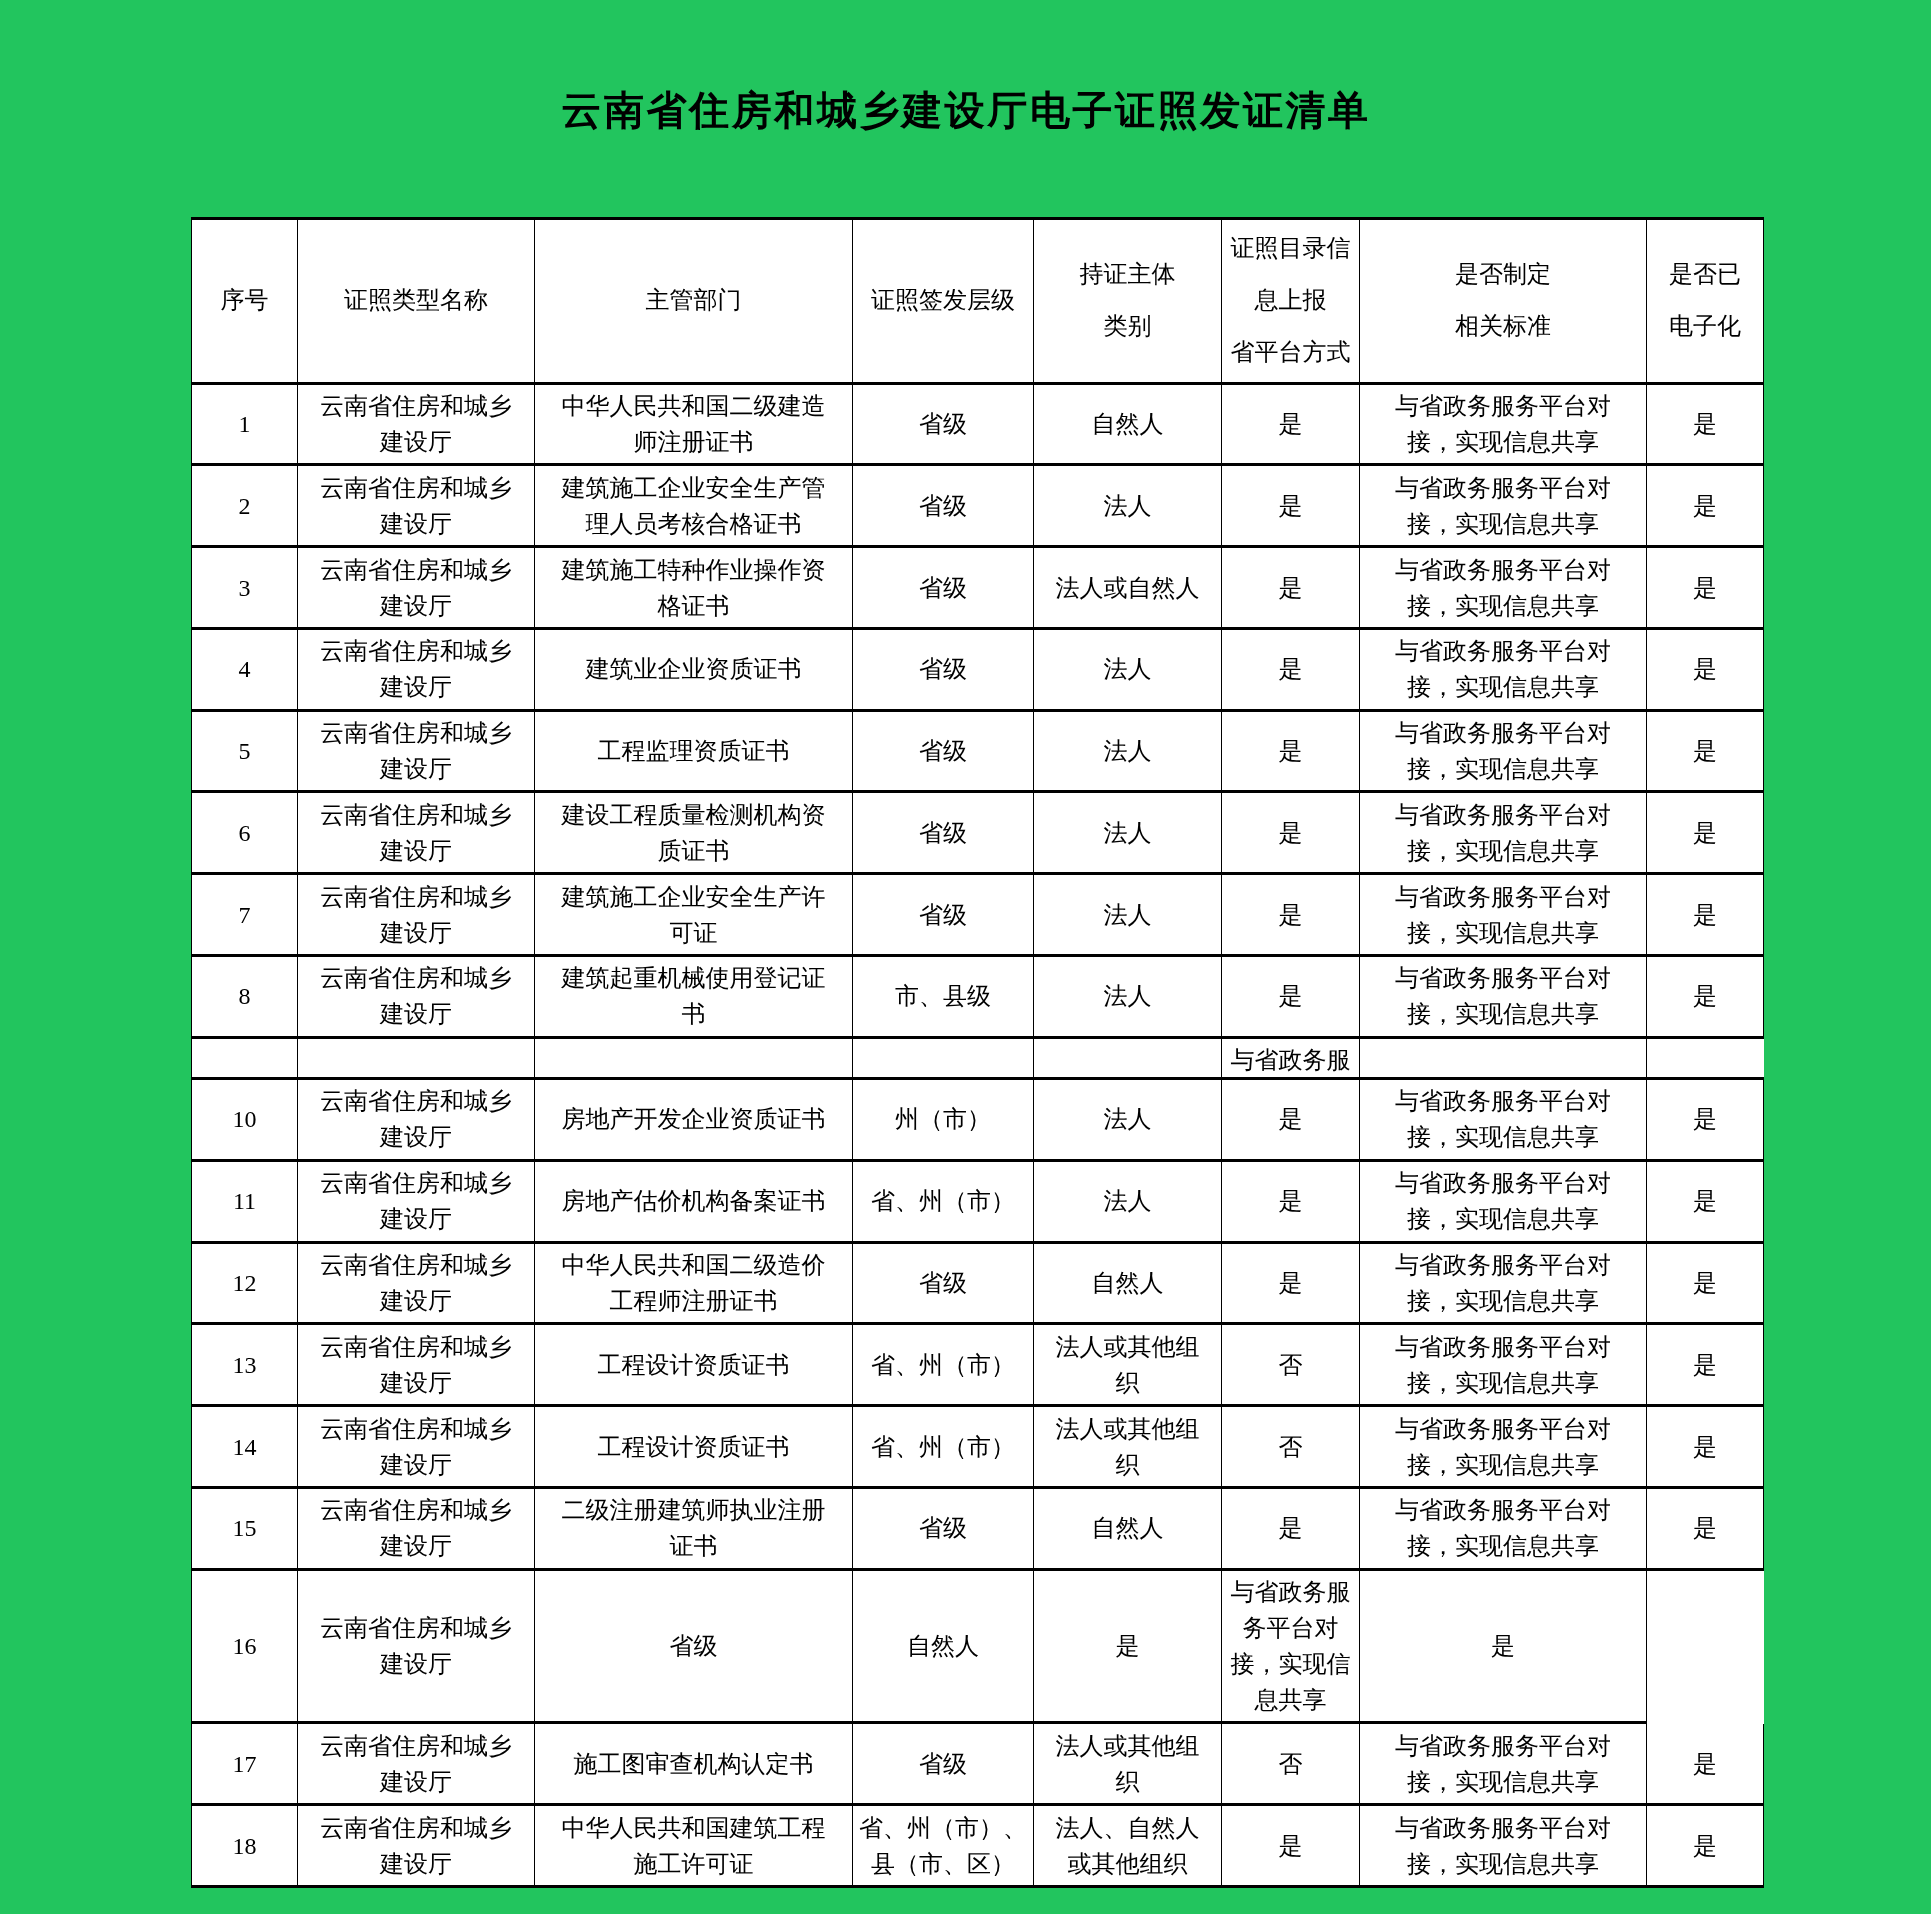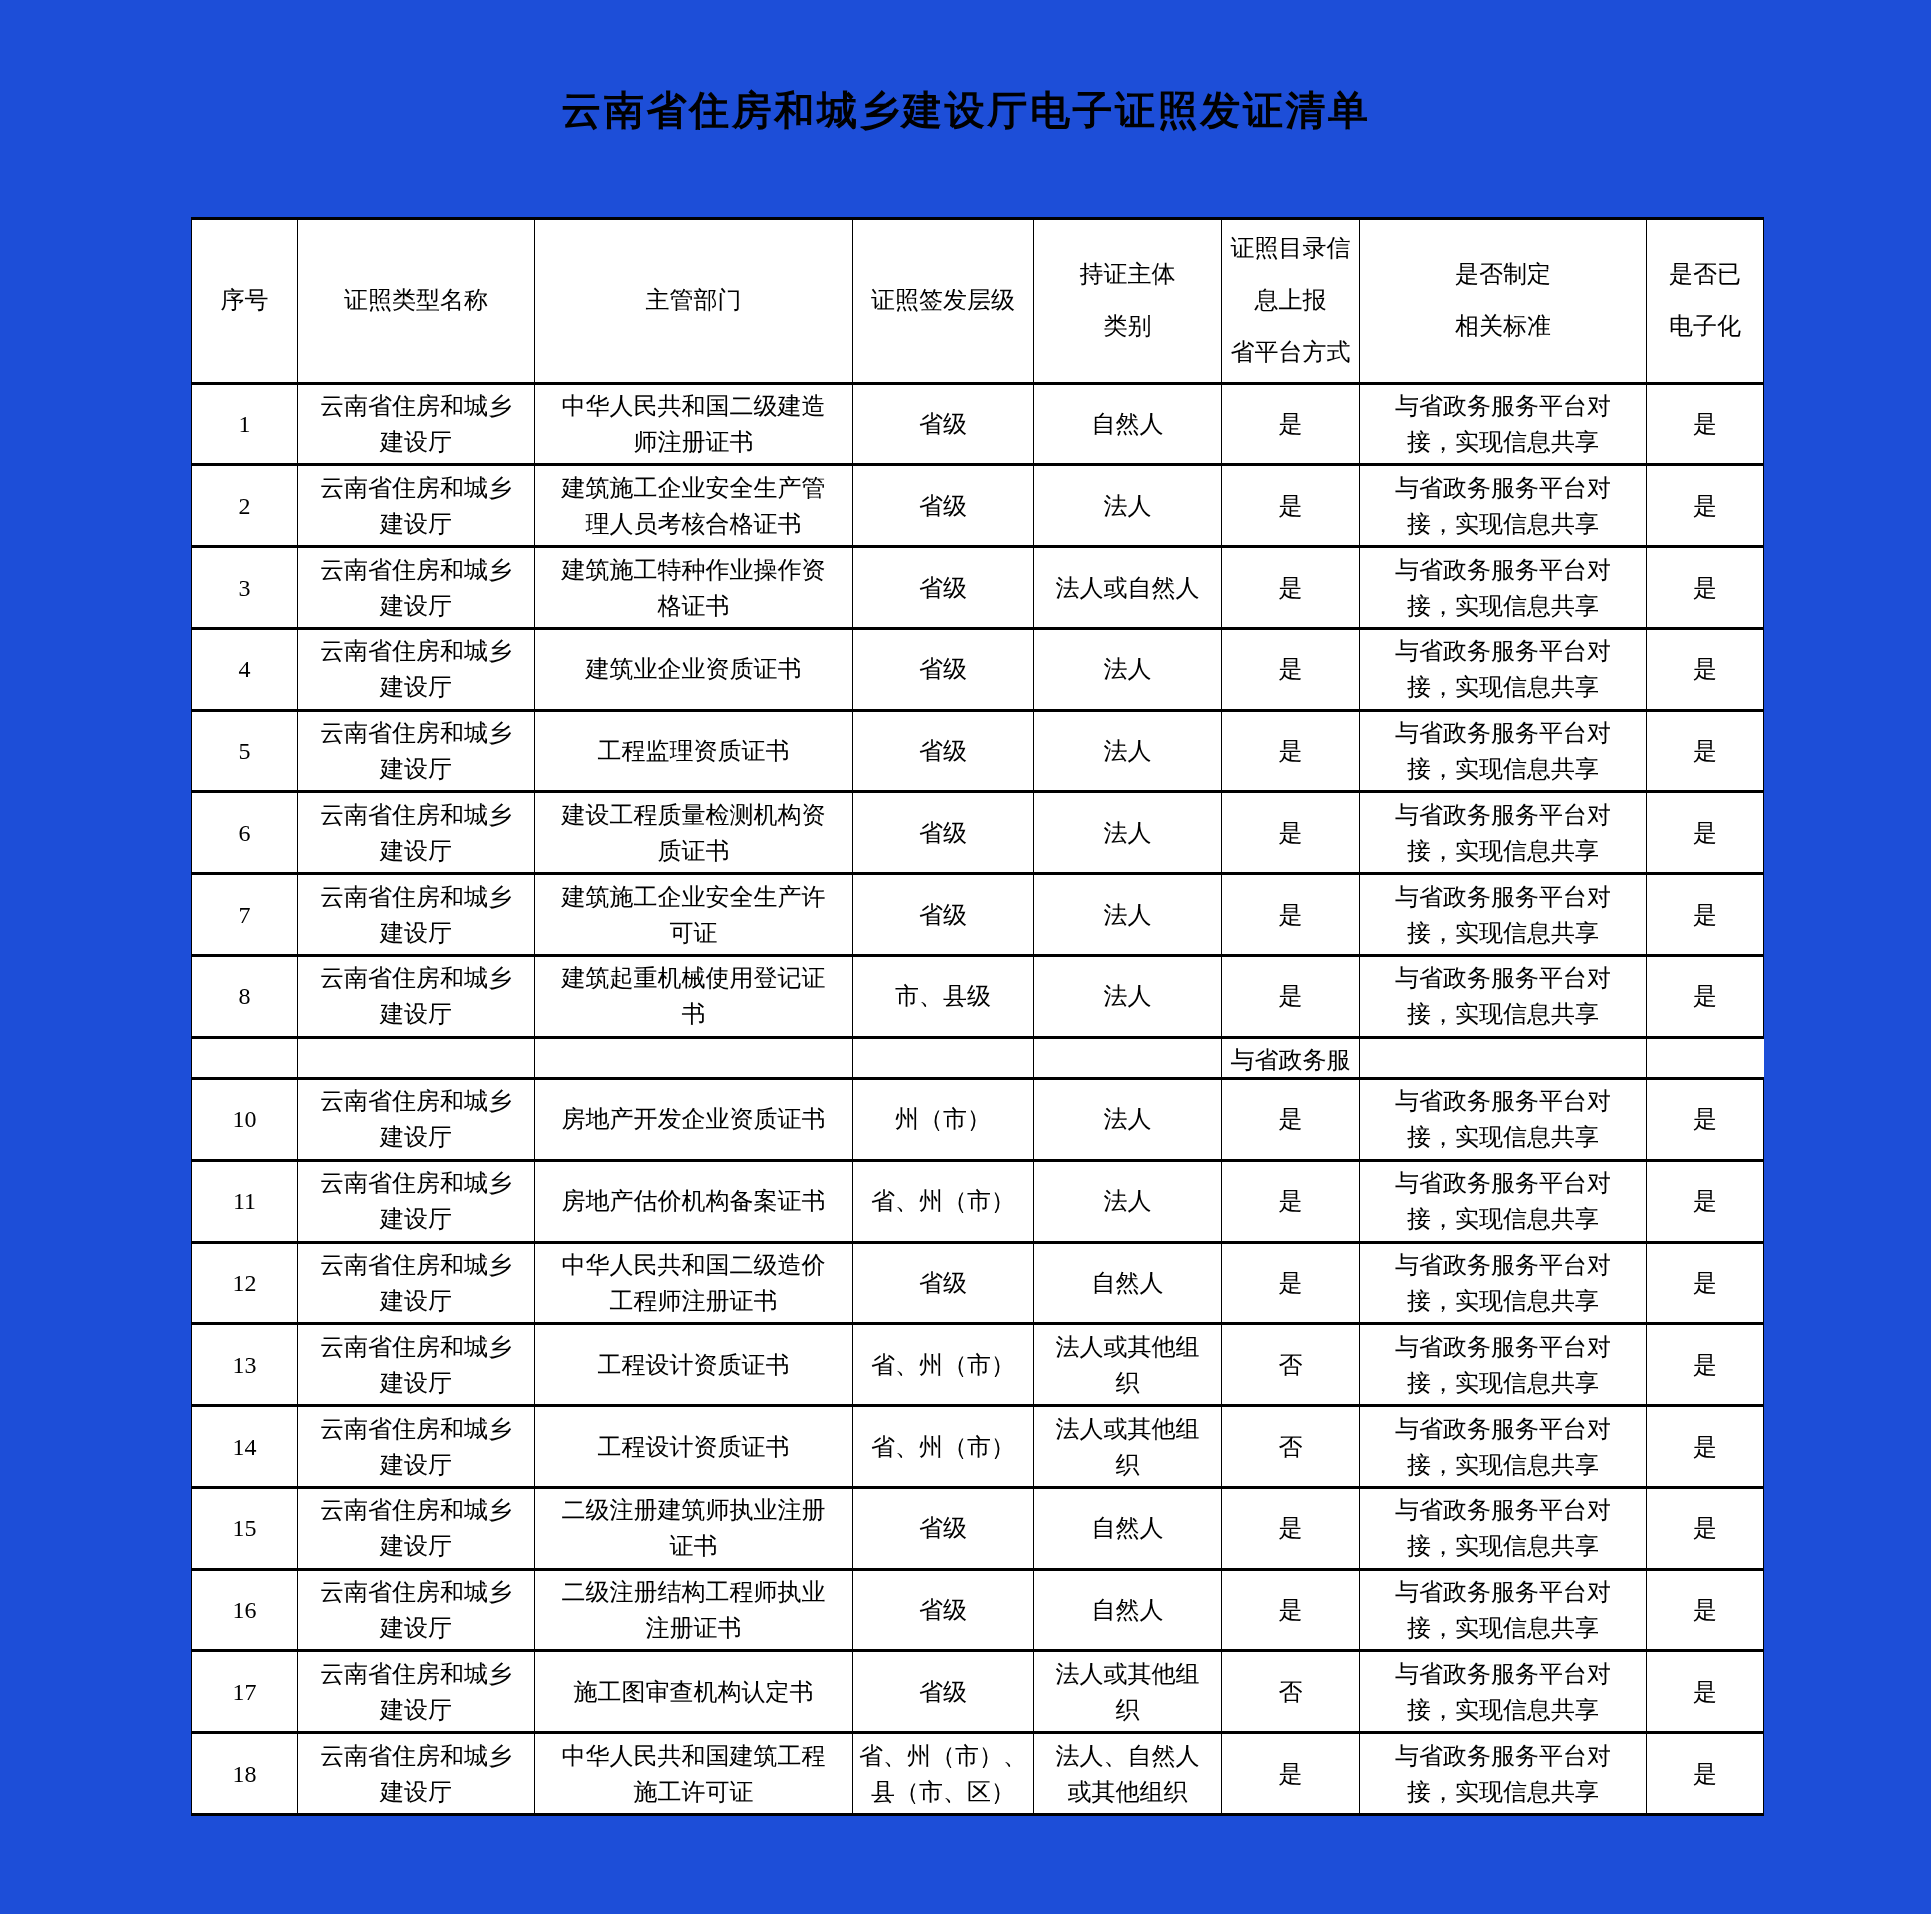--- a/index.html
+++ b/index.html
@@ -2,21 +2,21 @@
 <html style="font-size:13.8px"><head>
 <meta charset="utf-8">
 <style>
   * { box-sizing: border-box; margin: 0; padding: 0; }
   html, body { background: #ffffff; }
   body {
     width: 1932px; height: 1914px;
     font-family: "Liberation Serif", "DejaVu Serif", serif;
     color: #000;
   }
-  .doc { position: relative; width: 1932px; height: 1914px; background: #1d4ed8; overflow: hidden; }
+  .doc { position: relative; width: 1932px; height: 1914px; background: #22c55e; overflow: hidden; }
   .title {
     position: absolute; top: 83px; left: 0; width: 1932px;
     text-align: center; font-size: 40px; font-weight: bold; letter-spacing: 2.6px;
     white-space: nowrap;
   }
   .tbl {
     position: absolute; left: 191px; width: max-content;
     border-top: 3.4px solid #000; border-left: 1.7px solid #000;
     background: #fff;
   }
@@ -251,22 +251,20 @@
         <div class="cell bcell">自然人</div>
         <div class="cell bcell">是</div>
         <div class="cell bcell">与省政务服务平台对
 接，实现信息共享</div>
         <div class="cell bcell">是</div>
       </div>
       <div class="row">
         <div class="cell bcell">16</div>
         <div class="cell bcell">云南省住房和城乡
 建设厅</div>
-        <div class="cell bcell">二级注册结构工程师执业
-注册证书</div>
         <div class="cell bcell">省级</div>
         <div class="cell bcell">自然人</div>
         <div class="cell bcell">是</div>
         <div class="cell bcell">与省政务服务平台对
 接，实现信息共享</div>
         <div class="cell bcell">是</div>
       </div>
       <div class="row">
         <div class="cell bcell">17</div>
         <div class="cell bcell">云南省住房和城乡

